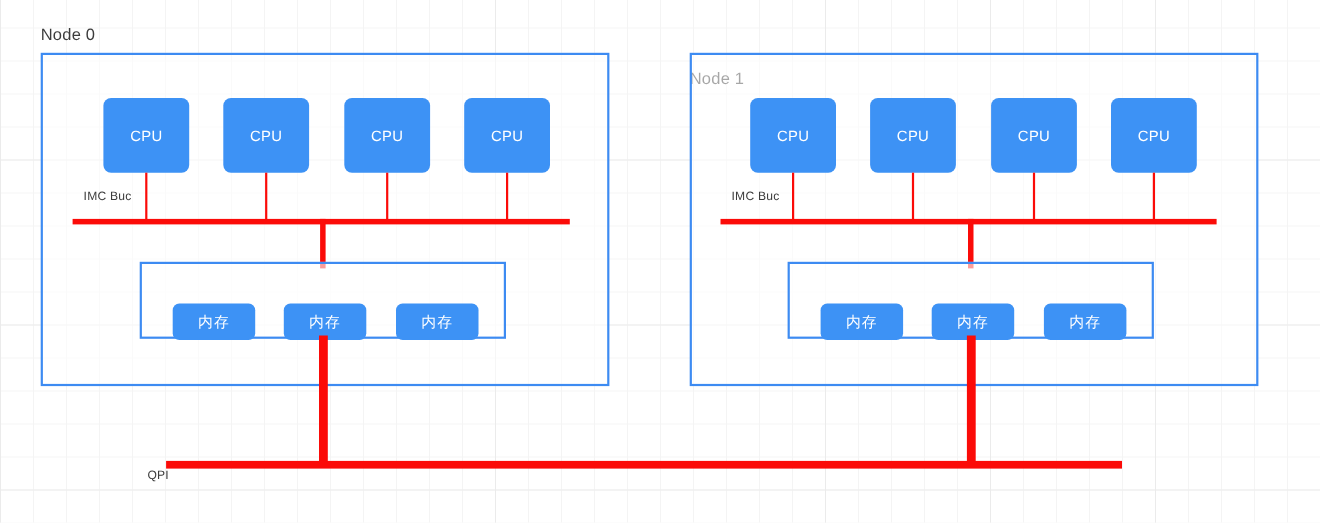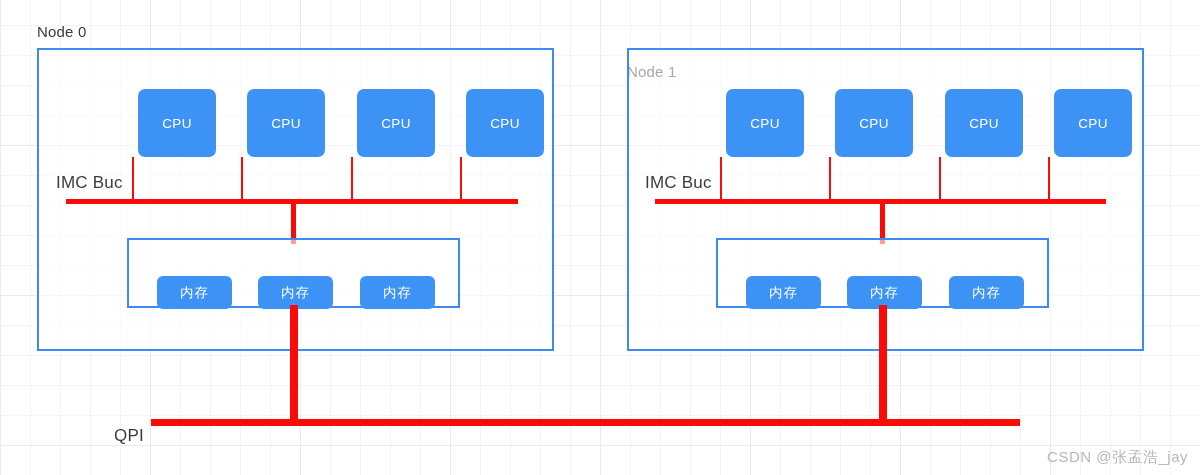--- a/index.html
+++ b/index.html
@@ -49,21 +49,20 @@
     position: absolute;
     box-sizing: border-box;
     background: #3d92f5;
     border-radius: 7px;
     color: #ffffff;
     font-size: 13.5px;
     display: flex;
     align-items: center;
     justify-content: center;
     letter-spacing: 0.3px;
-    margin-left: 44px;
   }
 
   
   .mem-group {
     position: absolute;
     box-sizing: border-box;
     border: 2px solid #3d8bf2;
     background: rgba(255,255,255,0.6);
   }
   .mem-box {
@@ -85,24 +84,25 @@
     position: absolute;
     background: #fb0b08;
   }
   .wire-thin-v { width: 2px; }
   .wire-bus-h  { height: 5px; }
   .wire-thick-v { width: 8px; }
   .wire-qpi-h  { height: 7px; }
 
   .bus-label {
     position: absolute;
-    font-size: 17px;
+    font-size: 11px;
     color: #3c3c3c;
     white-space: nowrap;
     letter-spacing: 0.2px;
+    margin-left: 20px;
   }
 
   
   .watermark {
     position: absolute;
     right: 12px;
     bottom: 8px;
     font-size: 15px;
     color: #b8b8b8;
     white-space: nowrap;
@@ -162,15 +162,14 @@
   <div class="mem-group" style="left:716px; top:238px; width:333px; height:70px;"></div>
   <div class="mem-box" style="left:746px; top:258px; width:75px; height:33px;">内存</div>
   <div class="mem-box" style="left:847px; top:258px; width:75px; height:33px;">内存</div>
   <div class="mem-box" style="left:949px; top:258px; width:75px; height:33px;">内存</div>
 
   <div class="wire wire-thick-v" style="left:879px; top:305px; height:118px;"></div>
 
   <div class="bus-label" style="left:114px; top:426px;">QPI</div>
   <div class="wire wire-qpi-h" style="left:151px; top:419px; width:869px;"></div>
 
-  <div class="watermark">CSDN @张孟浩_jay</div>
 
 </div>
 
 </body></html>

